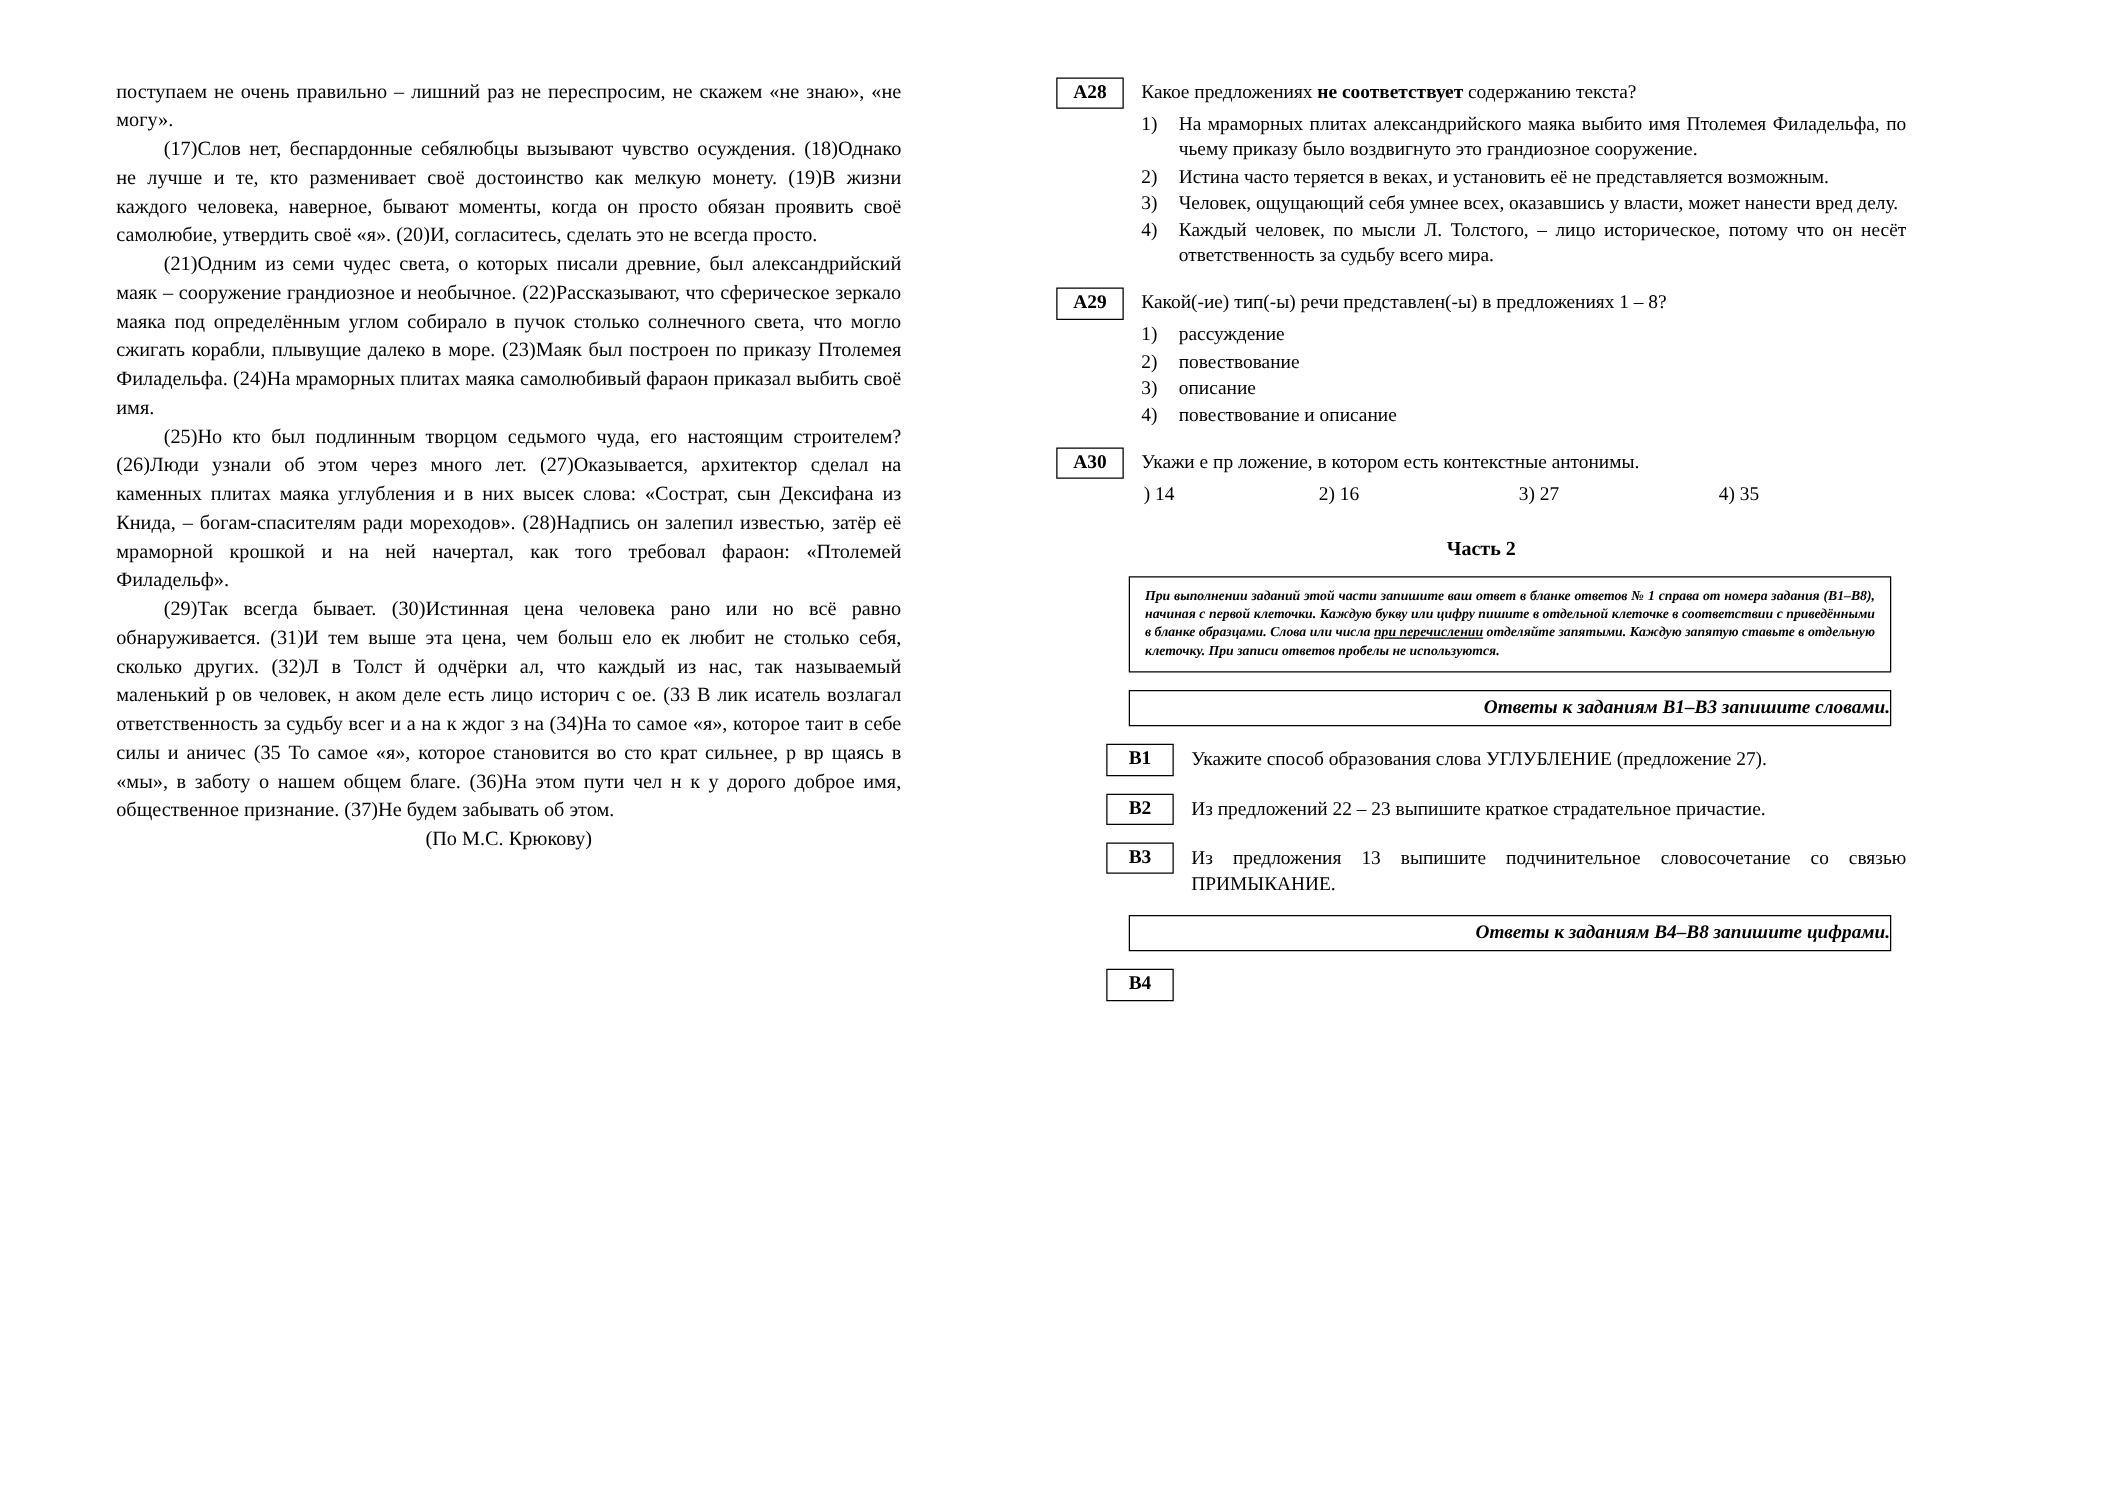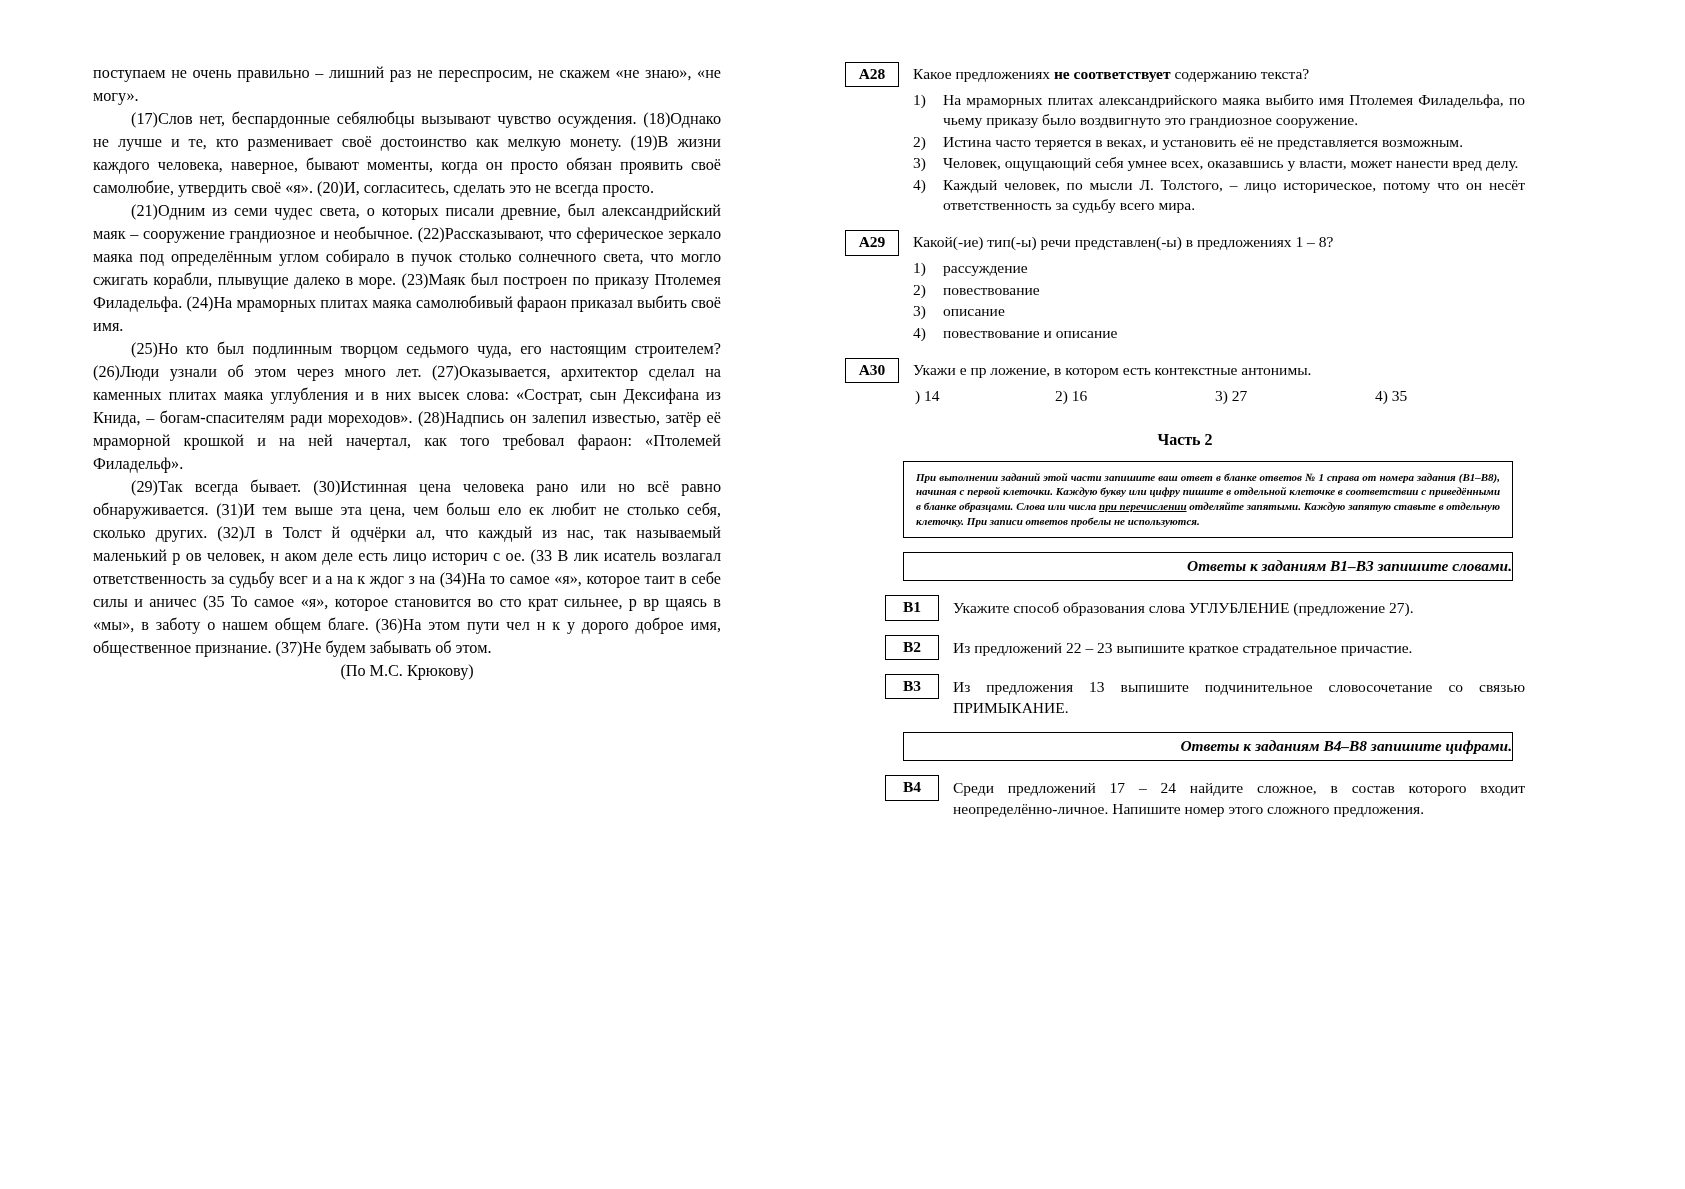--- a/index.html
+++ b/index.html
@@ -258,19 +258,16 @@
       <div class="task-code">B3</div>
       <div class="task-body">
           <div class="q-text">Из предложения 13 выпишите подчинительное словосочетание со связью ПРИМЫКАНИЕ.</div>
         </div>
     </div>
 
     <div class="band" style="margin-top:6px;">Ответы к заданиям В4–В8 запишите цифрами.</div>
 
     <div class="task b-task">
       <div class="task-code">B4</div>
-      <div class="task-body">
-          <div class="q-text">Среди предложений 17 – 24 найдите сложное, в состав которого входит неопределённо-личное. Напишите номер этого сложного предложения.</div>
-        </div>
     </div>
 
   </div>
 </div>
 
 </body></html>

